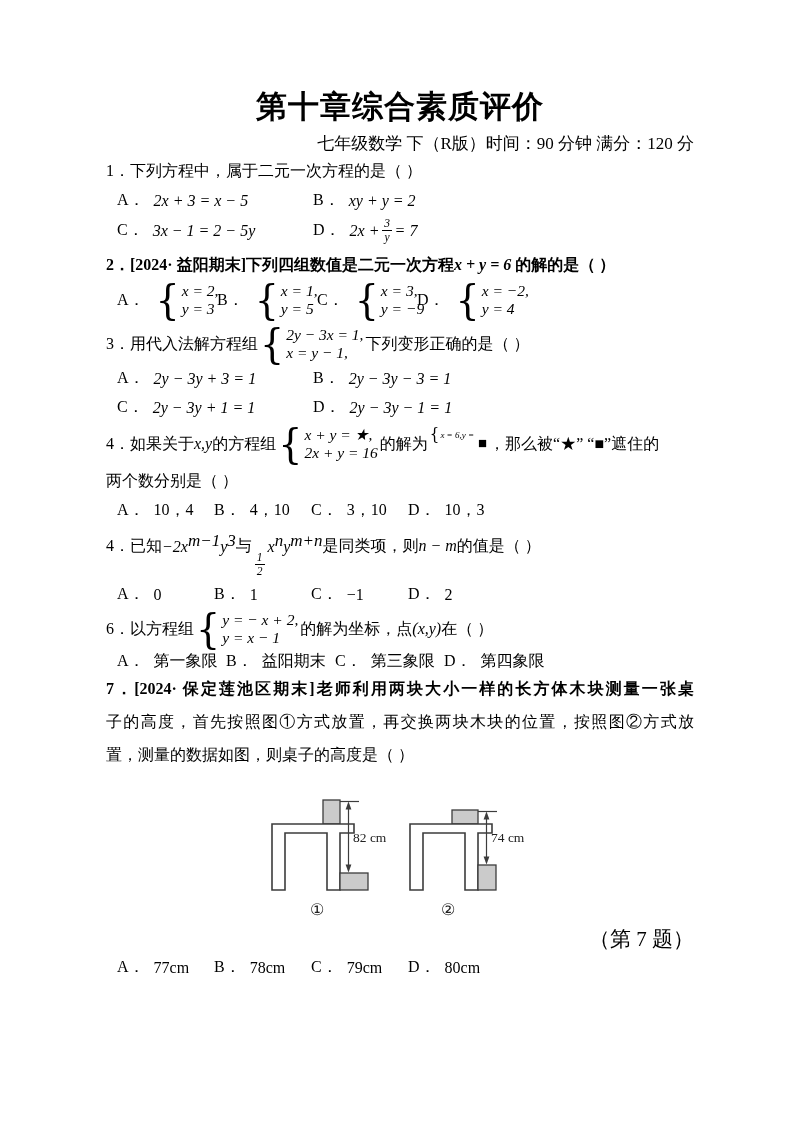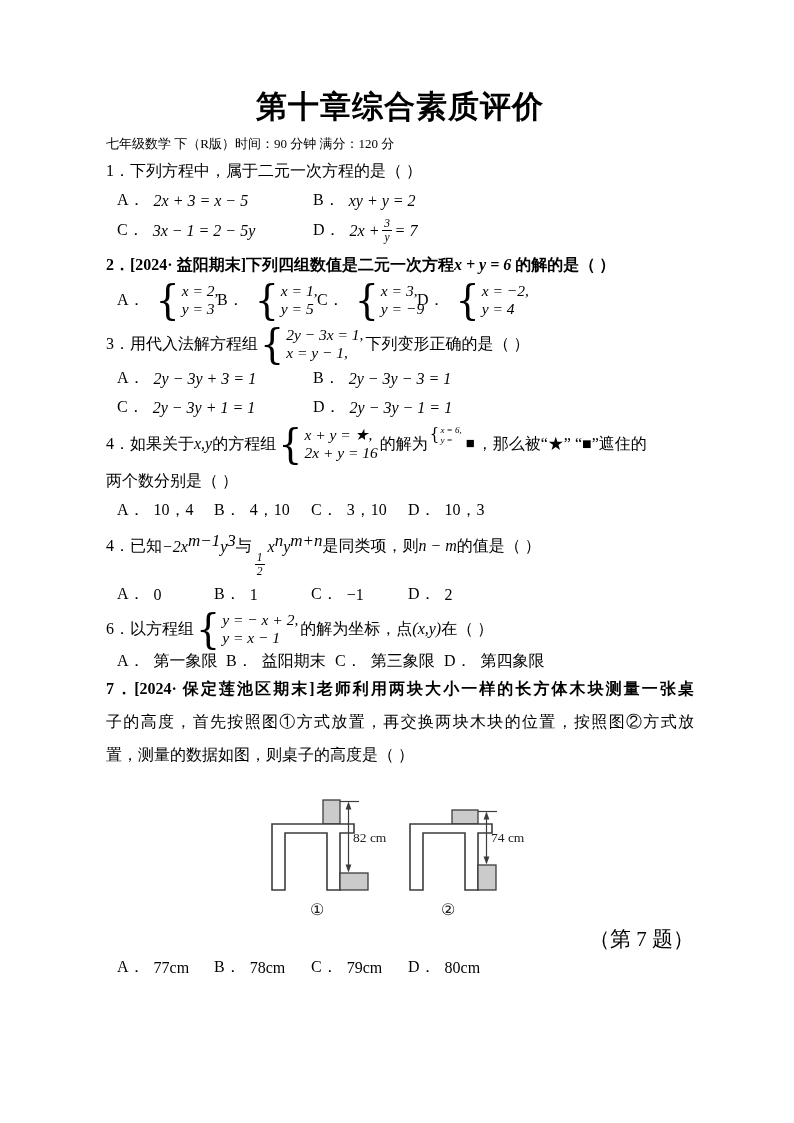--- a/index.html
+++ b/index.html
@@ -1,21 +1,21 @@
 <!DOCTYPE html>
 <html><head>
 <meta charset="utf-8">
 <style>
   html,body{margin:0;padding:0;background:#ffffff;}
   .page{position:relative;width:794px;height:996px;background:#fff;overflow:hidden;
         font-family:"Liberation Serif","DejaVu Serif",serif;color:#000;}
   .content{padding:88px 100px 0 106px;}
   .title{margin:0;text-align:center;font-family:"Liberation Sans","DejaVu Sans",sans-serif;
          font-weight:700;font-size:31px;line-height:38px;letter-spacing:1px;}
-  .subtitle{text-align:left;font-size:13px;line-height:20px;margin-top:8px;}
+  .subtitle{text-align:right;font-size:17px;line-height:20px;margin-top:8px;}
   .section{margin:16px 0 0 0;font-family:"Liberation Sans","DejaVu Sans",sans-serif;
            font-weight:700;font-size:20.5px;line-height:28px;}
   .stem{font-size:16px;line-height:22px;margin-top:6px;}
   .stemflex{display:flex;align-items:center;font-size:16px;margin-top:6px;}
   .stemflex .t{white-space:nowrap;}
   .math{font-style:italic;font-family:"Liberation Serif","DejaVu Serif",serif;}
   sup{font-size:17px;font-style:italic;}
   .row{display:flex;margin-left:11px;}
   .opt{display:flex;align-items:center;font-size:16px;}
   .olabel{margin-right:9px;white-space:nowrap;}
@@ -27,21 +27,21 @@
   .sys{display:inline-flex;align-items:center;margin:0 2px;}
   .brace{display:inline-block;font-family:"DejaVu Serif",serif;font-size:38px;font-weight:400;
          line-height:36px;transform:scaleY(1.08);margin-right:2px;}
   .sys .lines{display:inline-flex;flex-direction:column;justify-content:center;
               font-size:15.5px;line-height:18px;font-style:italic;white-space:nowrap;}
   .frac{display:inline-flex;flex-direction:column;align-items:center;font-size:11.5px;
         line-height:1.15;vertical-align:-9px;margin:0 3px;font-style:italic;}
   .frac .den{border-top:1px solid #000;padding:0 2px;}
   .sol{display:inline-flex;align-items:center;position:relative;top:-9px;margin:0 2px;}
   .sol .brace{font-size:15px;line-height:18px;margin-right:1px;}
-  .sol .lines{display:inline-flex;flex-direction:column;font-size:9px;line-height:10px;
+  .sol .lines{display:inline-flex;flex-direction:row;font-size:9px;line-height:10px;
               font-style:italic;white-space:nowrap;}
   .square{font-size:15px;margin:0 2px;position:relative;top:-1px;}
   .jline{font-size:16px;line-height:33px;margin-top:0;width:588px;
          text-align:justify;text-align-last:justify;}
   .q7line3{font-size:16px;line-height:33px;width:588px;}
   .fig{margin:24px 0 0 139px;}
   .caption{text-align:right;font-size:21px;line-height:20px;margin-top:0;}
   .footer{text-align:right;font-size:15px;margin-top:20px;}
   svg text{font-family:"Liberation Serif","DejaVu Serif",serif;fill:#222;}
 </style>

